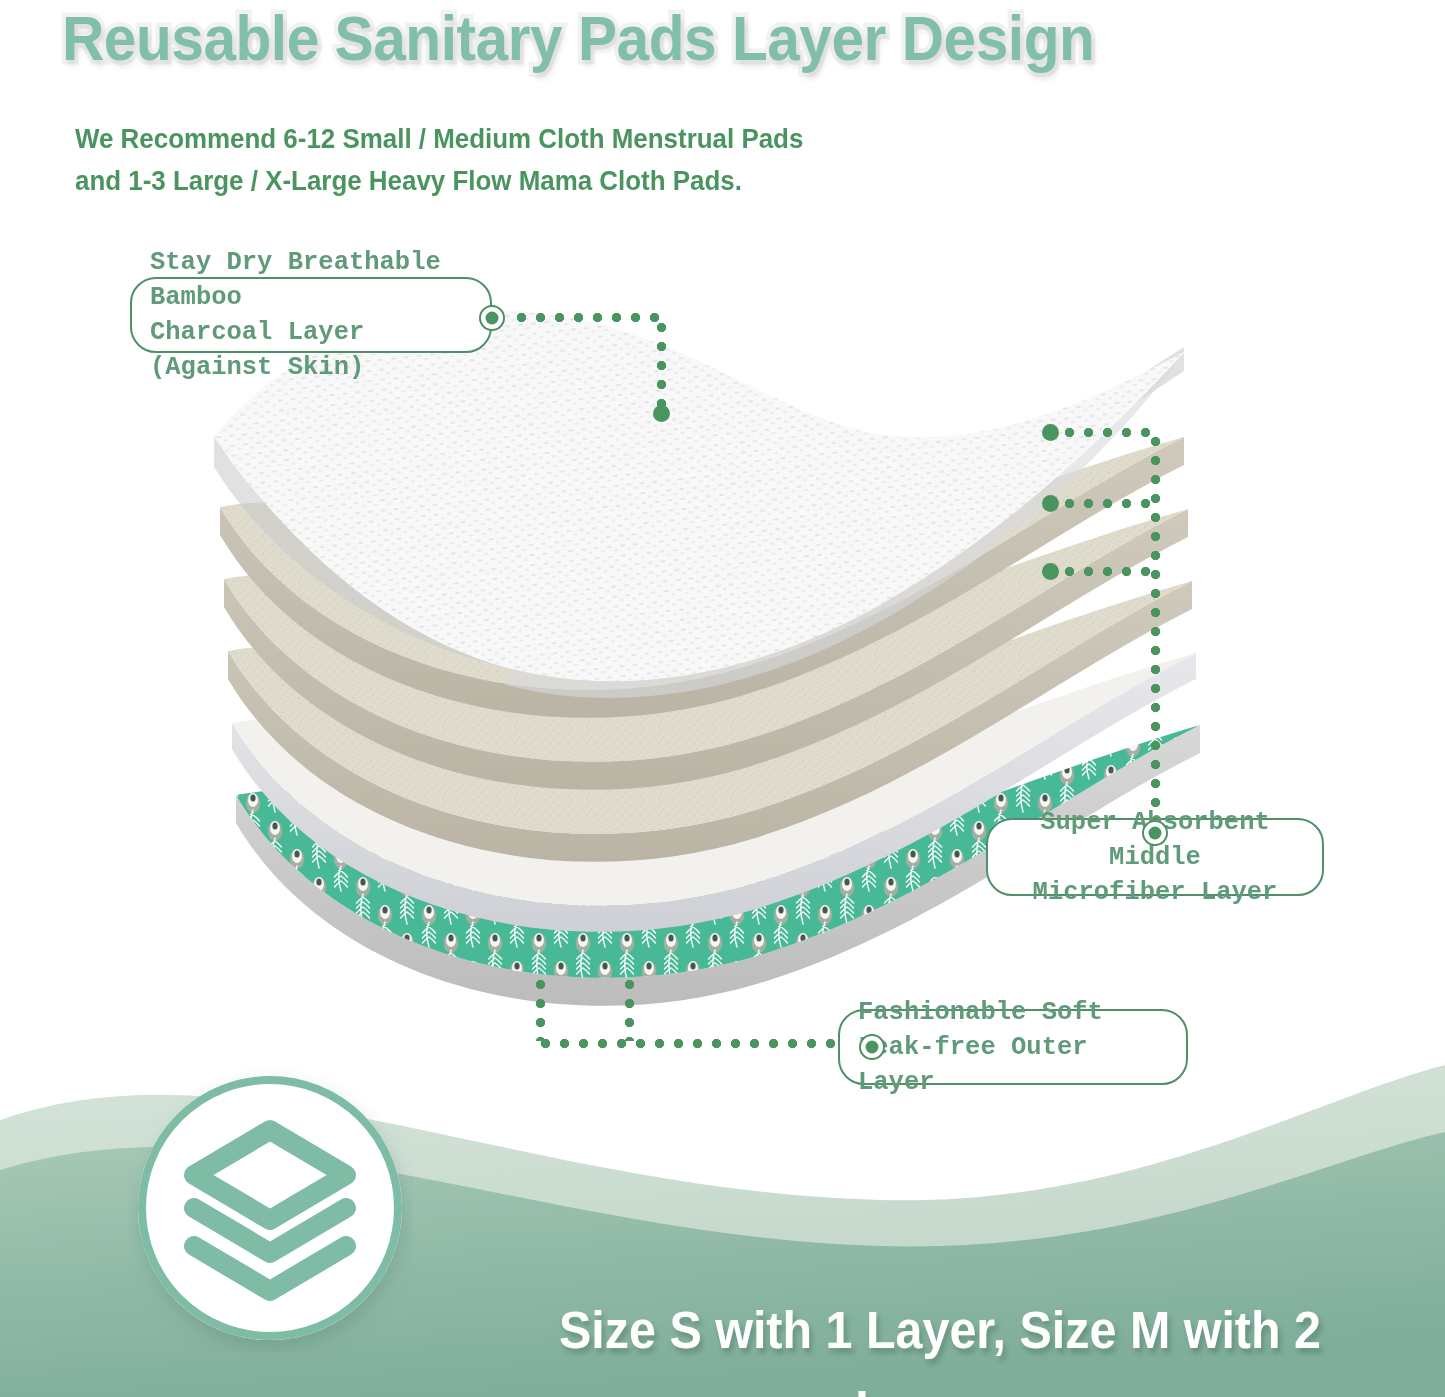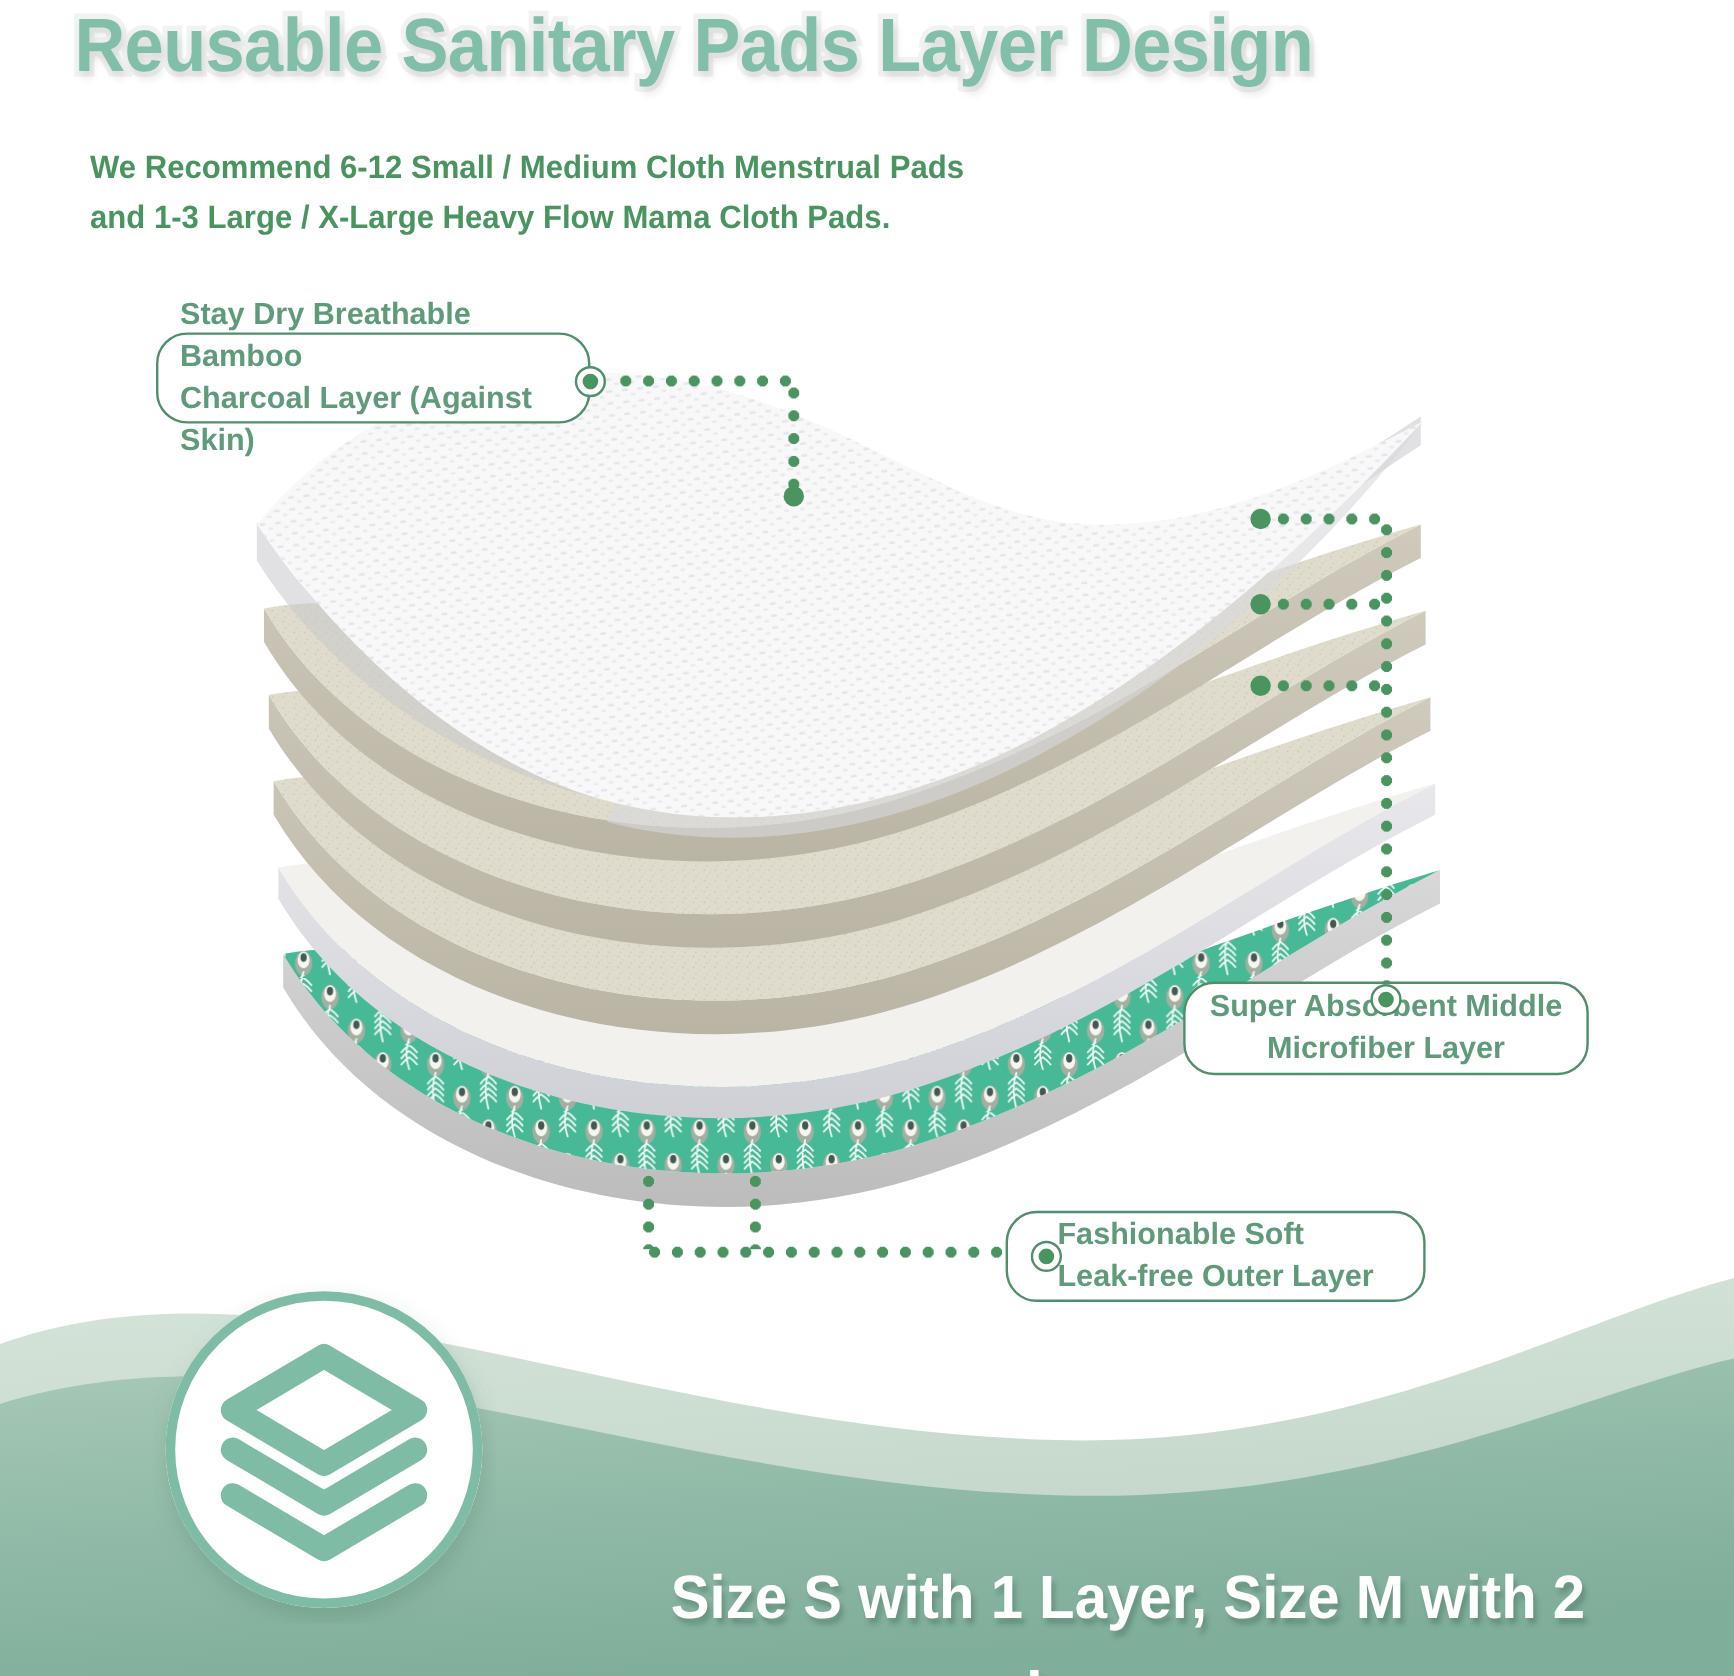--- a/index.html
+++ b/index.html
@@ -42,21 +42,21 @@
     white-space:pre-line;
   }
 
   
   .callout{
     position:absolute;
     border:2.5px solid #4f8f69;
     border-radius:26px;
     background:#ffffff;
     color:#5f9b79;
-    font-family:Liberation Sans, sans-serif;
+    font-family:Liberation Mono, monospace;
     font-weight:bold;
     font-size:25.5px;
     line-height:35px;
     padding:12px 18px;
     box-sizing:border-box;
     z-index:40;
     white-space:pre-line;
   }
   #callout-top{left:130px;top:277px;width:362px;height:76px;
      display:flex;align-items:center;justify-content:flex-start;}

